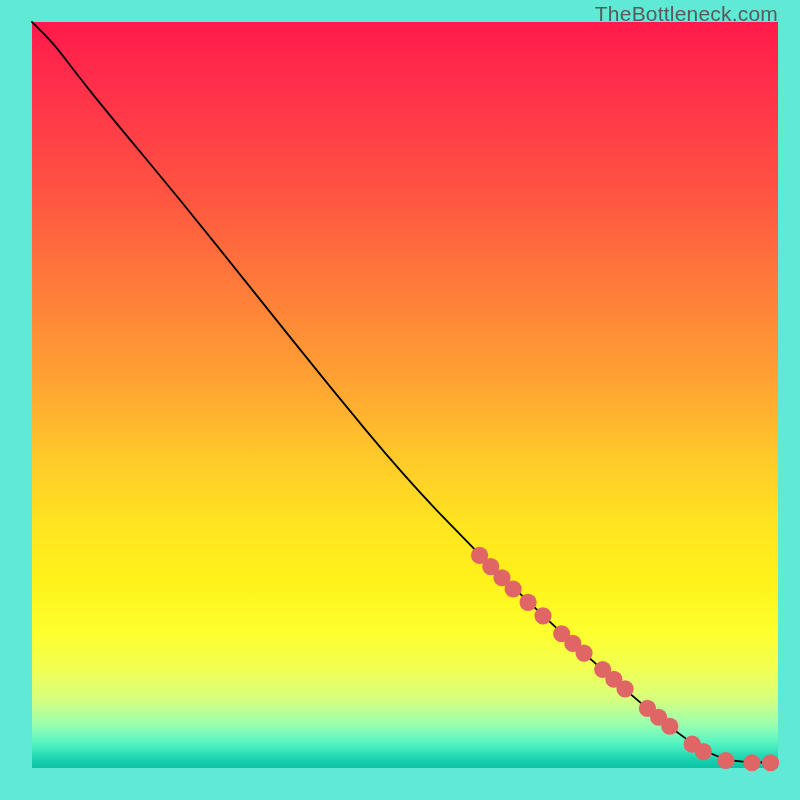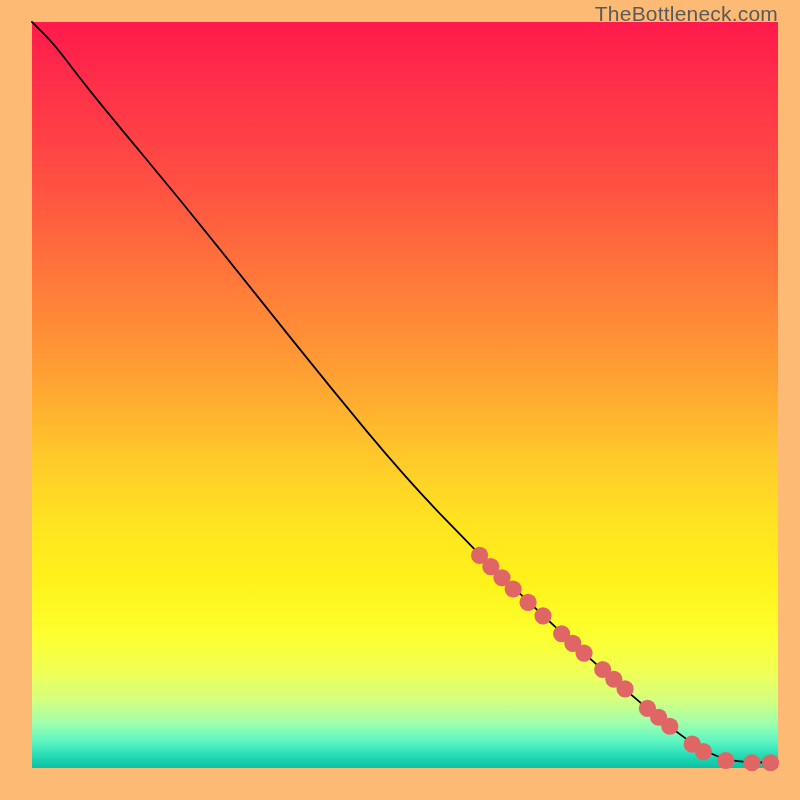--- a/index.html
+++ b/index.html
@@ -8,21 +8,21 @@
     width: 800px;
     height: 800px;
     overflow: hidden;
     background: #000;
     font-family: Arial, Helvetica, sans-serif;
   }
   .frame {
     position: relative;
     width: 800px;
     height: 800px;
-    background: #fdba74;
+    background: #5eead4;
   }
   .plot {
     position: absolute;
     left: 32px;
     top: 22px;
     width: 746px;
     height: 746px;
     
     background: linear-gradient(
       to bottom,

